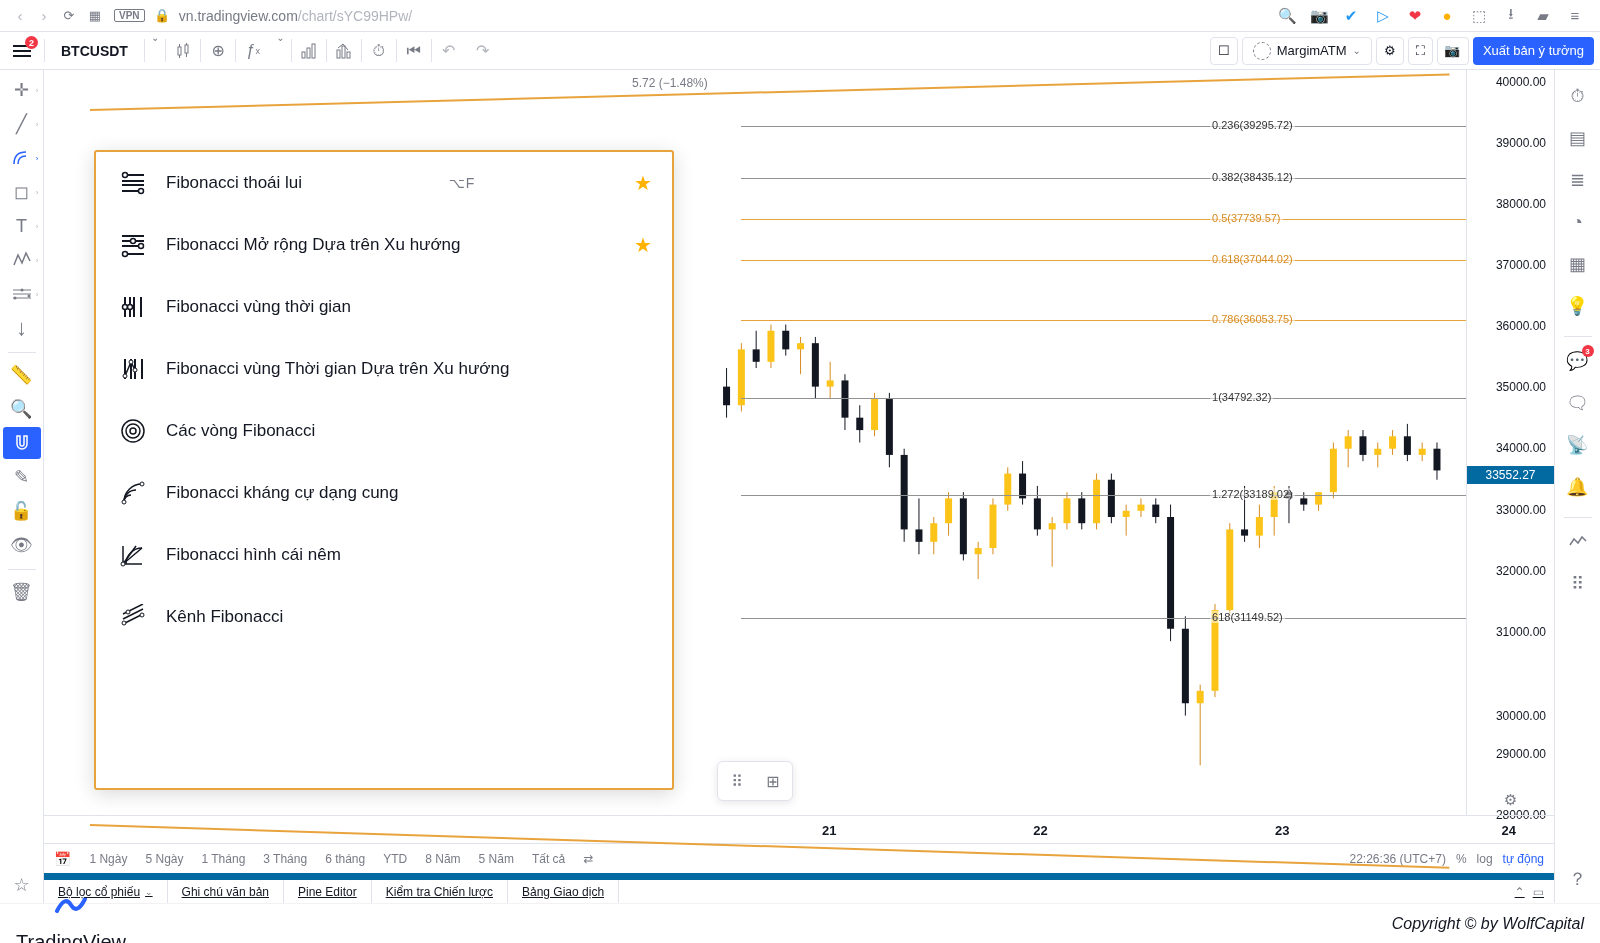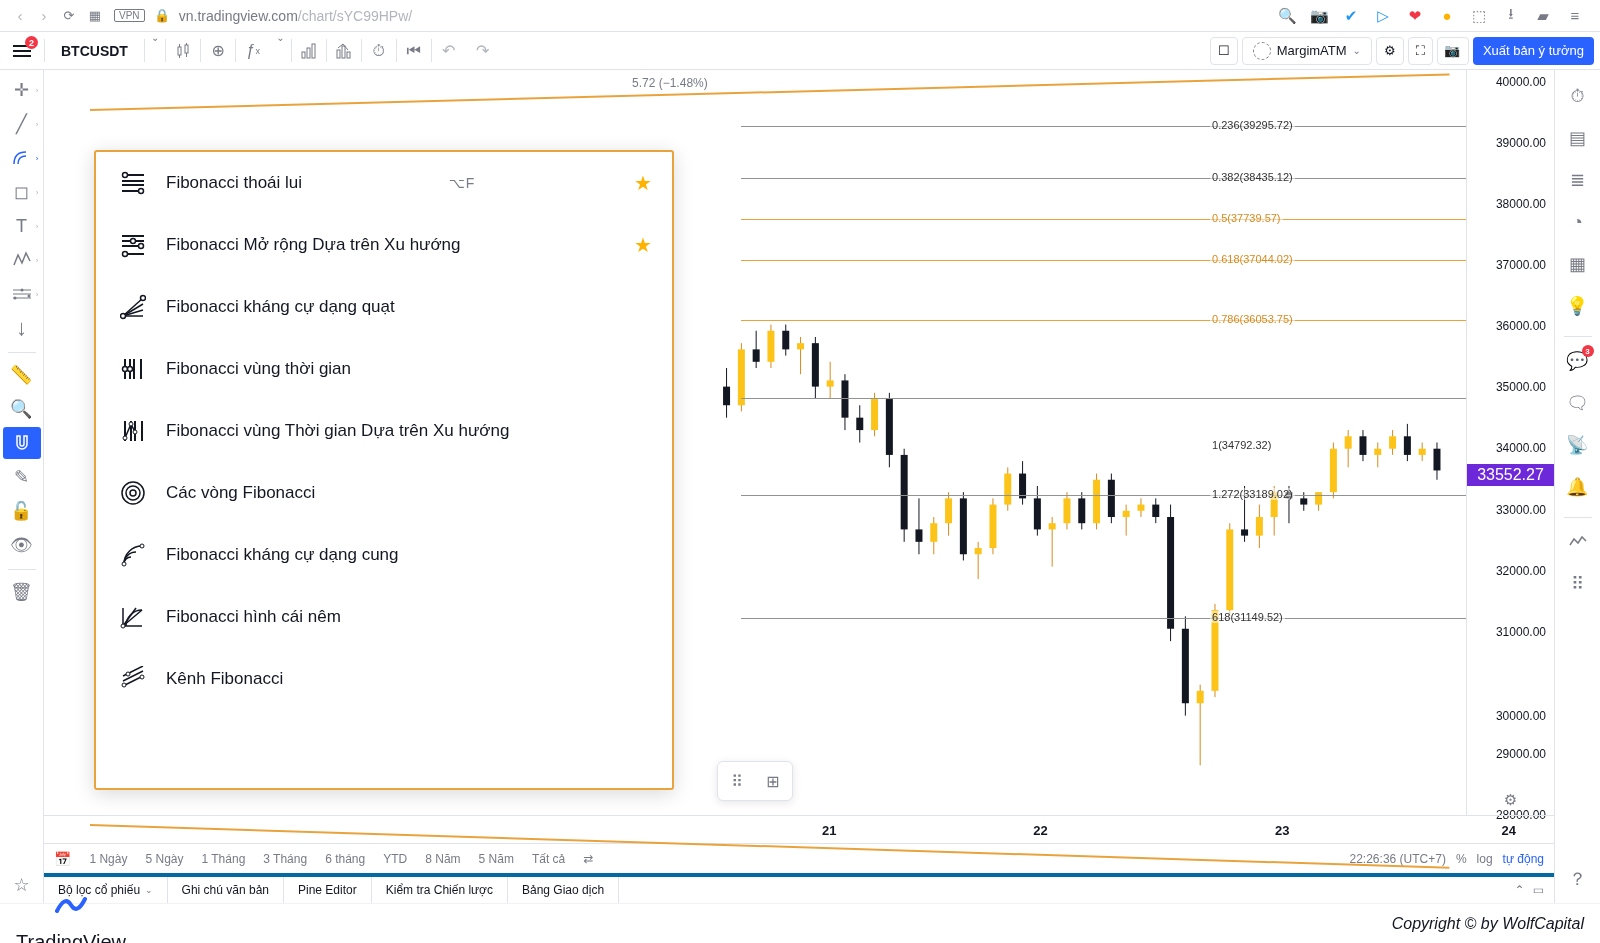--- a/index.html
+++ b/index.html
@@ -3,21 +3,21 @@
 <meta charset="utf-8">
 <style>
 * { box-sizing: border-box; margin: 0; padding: 0; }
 html, body { width: 1600px; height: 943px; font-family: -apple-system, "Trebuchet MS", Arial, sans-serif; background: #fff; overflow: hidden; }
 body { display: flex; flex-direction: column; }
 
 
 .browser-bar { height: 32px; display: flex; align-items: center; padding: 0 8px; border-bottom: 1px solid #e0e3eb; font-size: 13px; }
 .nav-arrow { color: #b2b5be; width: 24px; text-align: center; cursor: pointer; font-size: 15px; }
 .nav-icon { color: #787b86; width: 26px; text-align: center; cursor: pointer; }
-.vpn-box { border: 1px solid #787b86; padding: 0 4px; margin: 0 6px; font-size: 10px; font-weight: 400; color: #787b86; border-radius: 2px;}
+.vpn-box { border: 1px solid #787b86; padding: 0 4px; margin: 0 6px; font-size: 10px; font-weight: 700; color: #787b86; border-radius: 2px;}
 .lock { color: #787b86; margin: 0 4px; }
 .url-text { color: #787b86; font-size: 14px; margin-left: 4px; }
 .url-text .path { color: #b2b5be;}
 .spacer { flex: 1; }
 .br-right { display: flex; gap: 14px; align-items: center; padding-right: 8px;}
 .br-icon { color: #787b86; cursor: pointer; font-size: 15px; width:18px; text-align:center;}
 .br-icon.blue{color:#2196f3;}
 .br-icon.red{color:#f23645;}
 .br-icon.play{color:#2196f3;}
 .br-icon.yellow{color:#ffb300;}
@@ -50,42 +50,42 @@
 .ltb-item.active { background: #2962ff; color: #fff; }
 .ltb-sep { width: 28px; height: 1px; background: #e0e3eb; margin: 6px 0;}
 .ltb-chev { position:absolute; right:2px; top:50%; transform:translateY(-50%); font-size:8px; color:#b2b5be;}
 
 
 .center { flex: 1; display: flex; flex-direction: column; min-width: 0; position: relative;}
 .chart-row { flex: 1; display: flex; min-height: 0; position: relative;}
 .chart-pane { flex: 1; position: relative; overflow: hidden;}
 .price-axis { width: 88px; border-left: 1px solid #e0e3eb; position: relative; font-size: 12px; color: #131722;}
 .price-tick { position: absolute; right: 8px; transform: translateY(-50%); }
-.price-tag { position:absolute; right:0; left:0; background:#6d28d9; color:#fff; font-size:16px; text-align:center; padding:2px 8px; transform:translateY(-50%);}
+.price-tag { position:absolute; right:0; left:0; background:#0369a1; color:#fff; font-size:12px; text-align:center; padding:2px 8px; transform:translateY(-50%);}
 .axis-gear { position:absolute; bottom:6px; left:0; right:0; text-align:center; color:#787b86; font-size:15px;}
 .chart-legend { position: absolute; left: 6px; top: 6px; font-size: 12px; color: #787b86;}
 
 
 .fib-line { position: absolute; left: 0; right: 0; height: 1px; background: #929292;}
 .fib-line.gold { background: #e8a33d;}
 .fib-label { position: absolute; font-size: 11px; color: #333; background: rgba(255,255,255,0.5); padding: 0 2px;}
 .fib-label.gold{color:#d68a1f;}
 
 
 .x-axis-row { height: 28px; border-top: 1px solid #e0e3eb; display: flex; align-items: center; position: relative;}
 .x-label { position: absolute; top: 50%; transform: translate(-50%,-50%); font-size: 13px; color: #131722; font-weight: 600;}
 
 
 .range-row { height: 30px; border-top: 1px solid #e0e3eb; display: flex; align-items: center; padding: 0 10px; font-size: 12px; color: #787b86; gap: 18px; }
 .range-row .item{cursor:pointer;}
 .range-right { margin-left: auto; display: flex; gap: 10px; align-items: center;}
 .range-right .auto{color:#2962ff;}
 
 
-.tabs-row { height: 30px; border-top: 4px solid #0369a1; display: flex; align-items: stretch; font-size: 12px; color: #131722;}
+.tabs-row { height: 30px; border-top: 7px solid #0369a1; display: flex; align-items: stretch; font-size: 12px; color: #131722; text-decoration: underline;}
 .tab-cell { padding: 0 14px; display: flex; align-items: center; border-right: 1px solid #e0e3eb; cursor: pointer; gap:5px;}
 .tab-chev {font-size:9px;color:#787b86;}
 .tabs-right{margin-left:auto;display:flex;align-items:center;gap:8px;padding:0 10px;color:#787b86;}
 
 
 .right-tb { width: 46px; border-left: 1px solid #e0e3eb; display: flex; flex-direction: column; align-items: center; padding-top: 8px;}
 .rtb-item{width:36px;height:36px;display:flex;align-items:center;justify-content:center;color:#787b86;cursor:pointer;margin-bottom:6px;font-size:18px;position:relative;}
 .rtb-badge{position:absolute;top:2px;right:2px;width:12px;height:12px;background:#f23645;border-radius:50%;color:#fff;font-size:8px;display:flex;align-items:center;justify-content:center;font-weight:bold;}
 .rtb-sep{width:28px;height:1px;background:#e0e3eb;margin:6px 0;}
 
@@ -368,21 +368,21 @@
           <div class="fib-label" style="top: calc(7.5% - 7px); left: 82%;">0.236(39295.72)</div>
           <div class="fib-line" style="top: 14.5%; left: 49%;"></div>
           <div class="fib-label" style="top: calc(14.5% - 7px); left: 82%;">0.382(38435.12)</div>
           <div class="fib-line gold" style="top: 20%; left: 49%;"></div>
           <div class="fib-label gold" style="top: calc(20% - 7px); left: 82%;">0.5(37739.57)</div>
           <div class="fib-line gold" style="top: 25.5%; left: 49%;"></div>
           <div class="fib-label gold" style="top: calc(25.5% - 7px); left: 82%;">0.618(37044.02)</div>
           <div class="fib-line gold" style="top: 33.5%; left: 49%;"></div>
           <div class="fib-label gold" style="top: calc(33.5% - 7px); left: 82%;">0.786(36053.75)</div>
           <div class="fib-line" style="top: 44%; left: 49%;"></div>
-          <div class="fib-label" style="top: calc(44% - 7px); left: 82%; margin-top: 48px;">1(34792.32)</div>
+          <div class="fib-label" style="top: calc(44% - 7px); left: 82%;">1(34792.32)</div>
           <div class="fib-line" style="top: 57%; left: 49%;"></div>
           <div class="fib-label" style="top: calc(57% - 7px); left: 82%;">1.272(33189.02)</div>
           <div class="fib-line" style="top: 73.5%; left: 49%;"></div>
           <div class="fib-label" style="top: calc(73.5% - 7px); left: 82%;">618(31149.52)</div>
         </div>
       <div class="price-axis" id="price-axis">
         <div class="axis-gear">⚙</div>
       <div class="price-tick" style="top: 1.6%;">40000.00</div>
           <div class="price-tick" style="top: 9.8%;">39000.00</div>
           <div class="price-tick" style="top: 18%;">38000.00</div>
@@ -466,33 +466,20 @@
               <circle cx="13" cy="9" r="2.5" fill="#fff" stroke="#131722" stroke-width="1.5"></circle>
               <circle cx="21" cy="14" r="2.5" fill="#fff" stroke="#131722" stroke-width="1.5"></circle>
             </svg>
           </span>
           <span>Fibonacci Mở rộng Dựa trên Xu hướng</span>
           <span class="fib-star">★</span>
         </div>
         <div class="fib-item">
           <span class="fib-icon-holder">
             <svg width="26" height="26">
-              <line x1="3" y1="22" x2="23" y2="4" stroke="#131722" stroke-width="1.5"></line>
-              <line x1="3" y1="22" x2="23" y2="10" stroke="#131722" stroke-width="1.5"></line>
-              <line x1="3" y1="22" x2="23" y2="16" stroke="#131722" stroke-width="1.5"></line>
-              <line x1="3" y1="22" x2="23" y2="22" stroke="#131722" stroke-width="1.5"></line>
-              <circle cx="3" cy="22" r="2.5" fill="#fff" stroke="#131722" stroke-width="1.5"></circle>
-              <circle cx="23" cy="4" r="2.5" fill="#fff" stroke="#131722" stroke-width="1.5"></circle>
-            </svg>
-          </span>
-          <span>Fibonacci kháng cự dạng quạt</span>
-        </div>
-        <div class="fib-item">
-          <span class="fib-icon-holder">
-            <svg width="26" height="26">
               <line x1="5" y1="3" x2="5" y2="23" stroke="#131722" stroke-width="2"></line>
               <line x1="10" y1="3" x2="10" y2="23" stroke="#131722" stroke-width="2"></line>
               <line x1="14" y1="3" x2="14" y2="23" stroke="#131722" stroke-width="2"></line>
               <line x1="21" y1="3" x2="21" y2="23" stroke="#131722" stroke-width="2"></line>
               <circle cx="5" cy="13" r="2.5" fill="#fff" stroke="#131722" stroke-width="1.5"></circle>
               <circle cx="10" cy="13" r="2.5" fill="#fff" stroke="#131722" stroke-width="1.5"></circle>
             </svg>
           </span>
           <span>Fibonacci vùng thời gian</span>
         </div>

